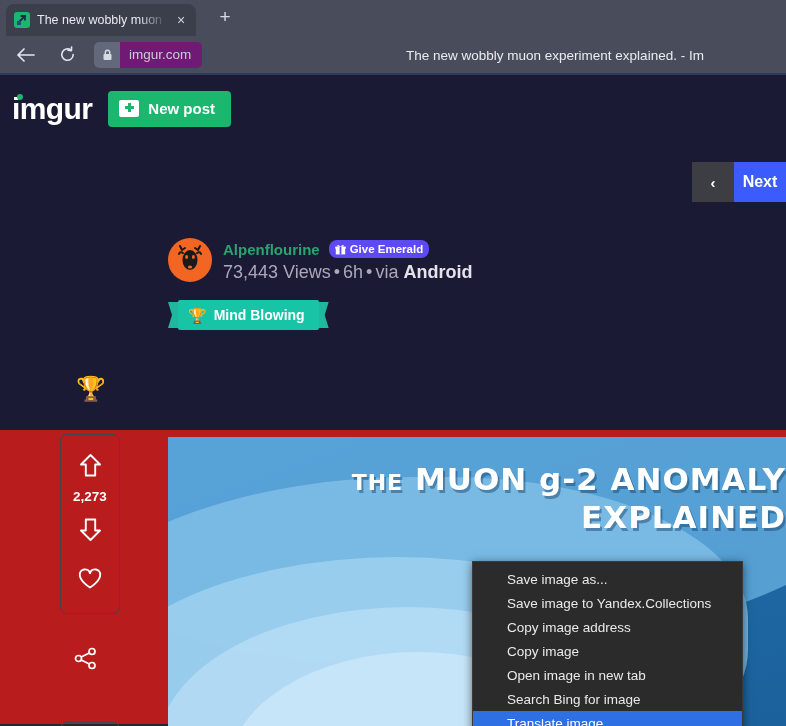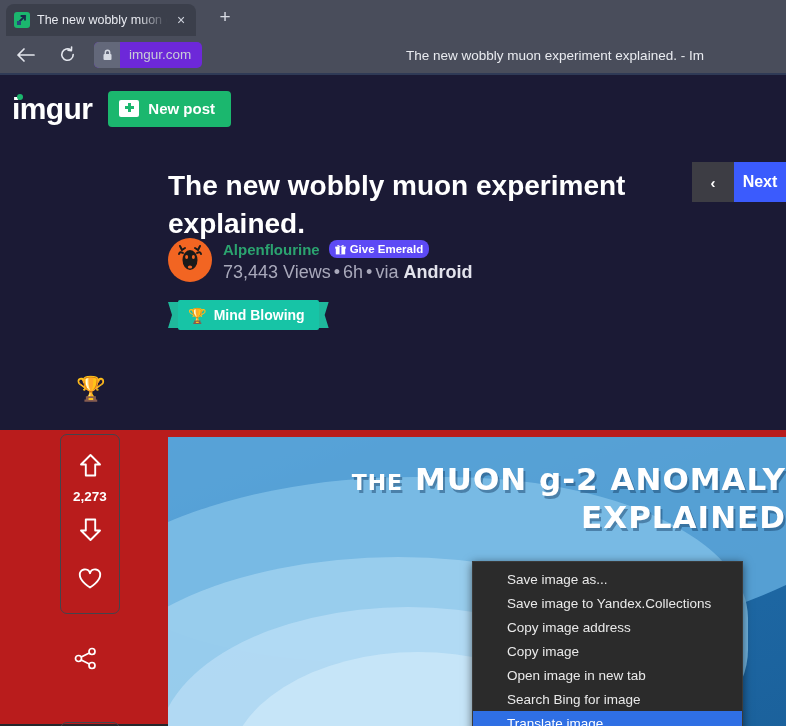--- a/index.html
+++ b/index.html
@@ -58,21 +58,21 @@
     border-bottom: 2px solid #2f3a56;
     position: relative;
   }
   .nav-btn {
     width: 34px; height: 30px;
     display: flex; align-items: center; justify-content: center;
     color: #e2e5ec;
   }
   .omnibox {
     height: 26px; margin-left: 10px;
-    background: #6d28d9; border-radius: 5px;
+    background: #701a75; border-radius: 5px;
     display: flex; align-items: center;
     padding: 0 11px 0 0; gap: 0px;
   }
   .lock-chip {
     width: 26px; height: 26px;
     background: #63687a; border-radius: 5px 0 0 5px;
     display: flex; align-items: center; justify-content: center;
   }
   .omnibox-url {
     color: #c8ccd6; font-size: 13.5px; padding-left: 9px;
@@ -353,21 +353,20 @@
       <span class="newpost-icon"></span>
       <span>New post</span>
     </div>
   </div>
 
   <div class="search-box">
     <input class="search-input" type="text" placeholder="Images, #tags, @users oh my!" style="">
   </div>
 
   <div class="post-hero">
-    <div class="post-title">The new wobbly muon experiment explained.</div>
 
     <div class="nav-pager">
       <div class="pager-prev">‹</div>
       <div class="pager-next">Next</div>
     </div>
 
     <div class="post-meta">
       <div class="avatar">
         <svg width="34" height="34" viewBox="0 0 34 34">
           <path d="M9 7 L7 3 M9 7 L12 5 M25 7 L27 3 M25 7 L22 5" stroke="#1a1a1a" stroke-width="2" fill="none" stroke-linecap="round"></path>

